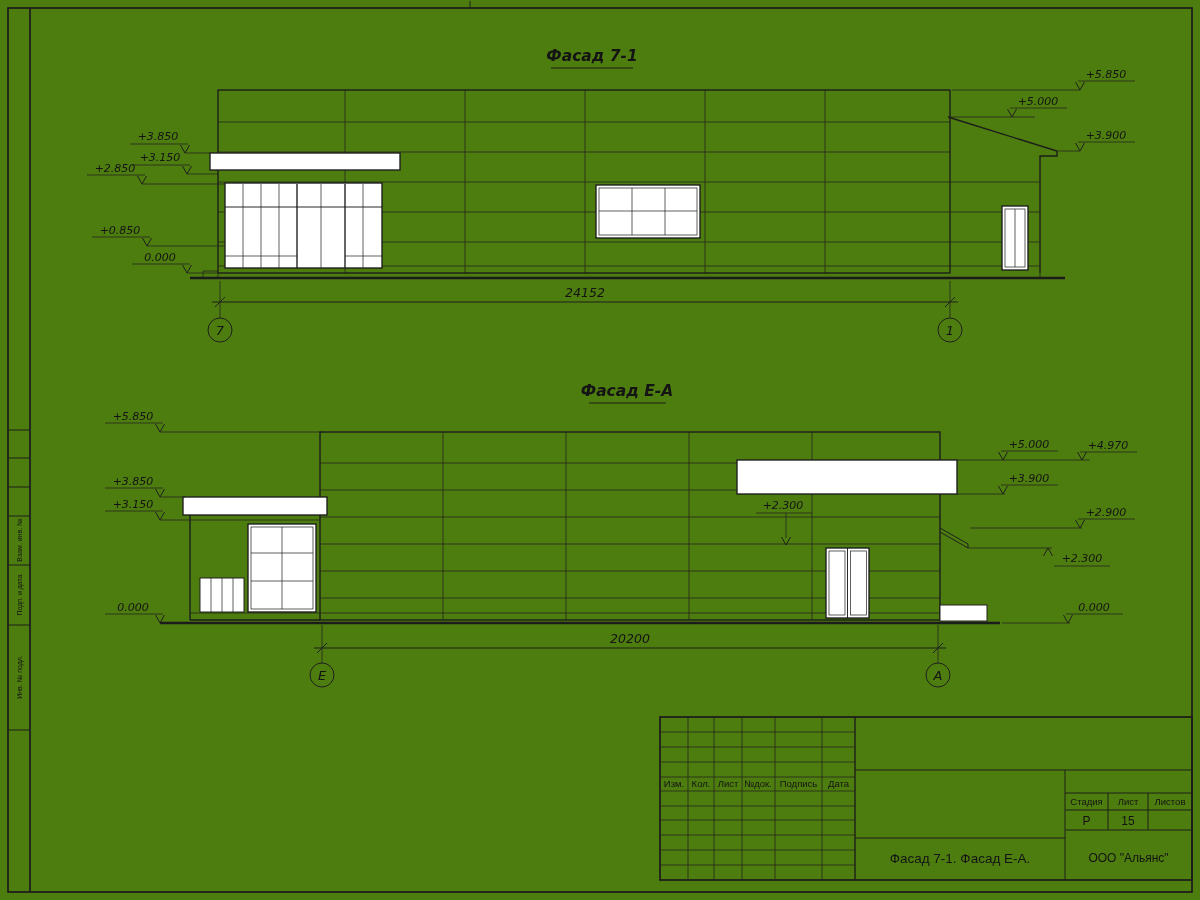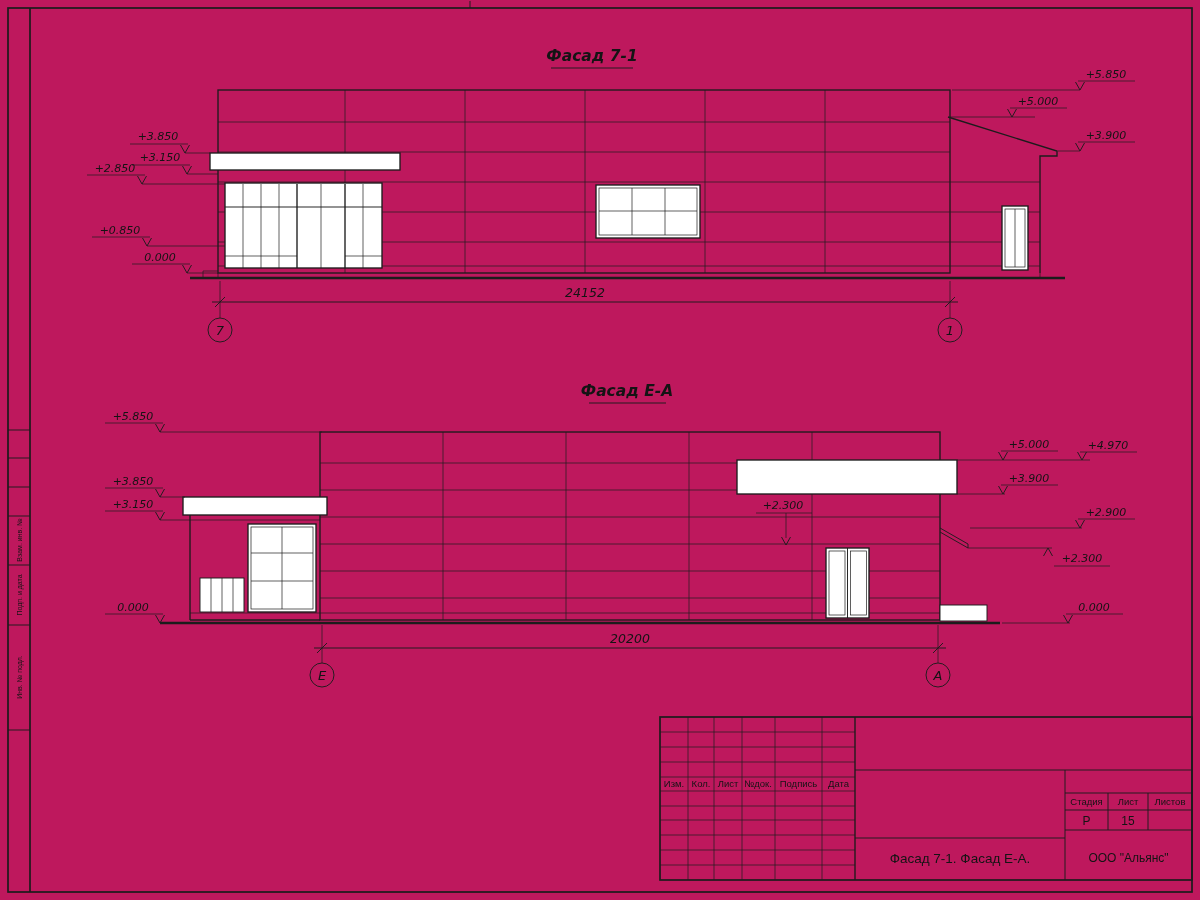--- a/index.html
+++ b/index.html
@@ -1,16 +1,16 @@
 <!DOCTYPE html>
 <html><head>
 <meta charset="utf-8">
 <style>
   html,body{margin:0;padding:0;background:#bfbfbf}
-  .sheet{width:1200px;height:900px;background:#be185d;position:relative;margin:0 auto;overflow:hidden;font-family:"DejaVu Sans",sans-serif}
+  .sheet{width:1200px;height:900px;background:#4d7c0f;position:relative;margin:0 auto;overflow:hidden;font-family:"DejaVu Sans",sans-serif}
   svg{display:block}
   .s{stroke:#1c1c1c;fill:none;stroke-linecap:butt}
   .w05{stroke-width:.7}
   .w08{stroke-width:.95}
   .w12{stroke-width:1.35}
   .w16{stroke-width:1.7}
   .w22{stroke-width:2.3}
   .wf{fill:#ffffff}
   text{fill:#141414}
   .te{font:italic 11px "DejaVu Sans",sans-serif;text-anchor:middle}

